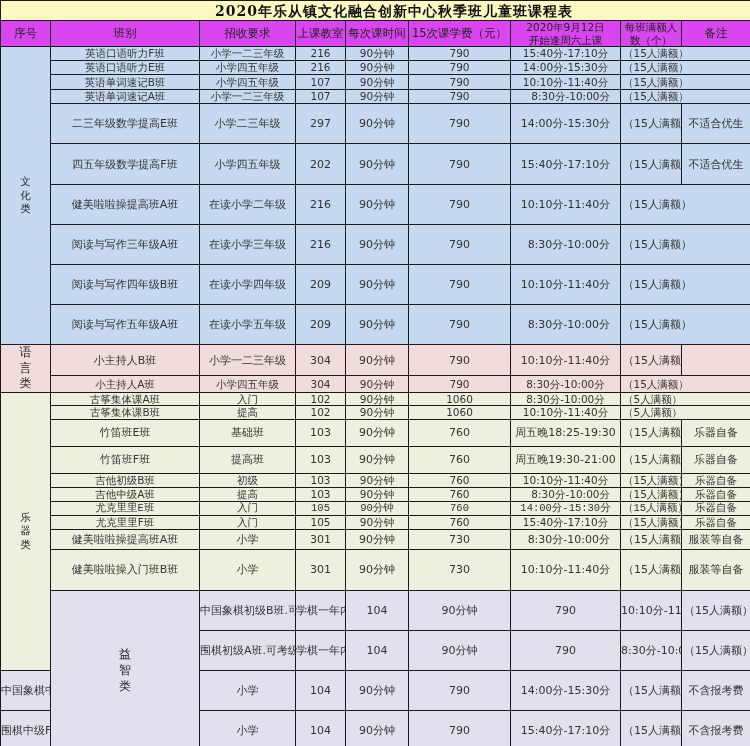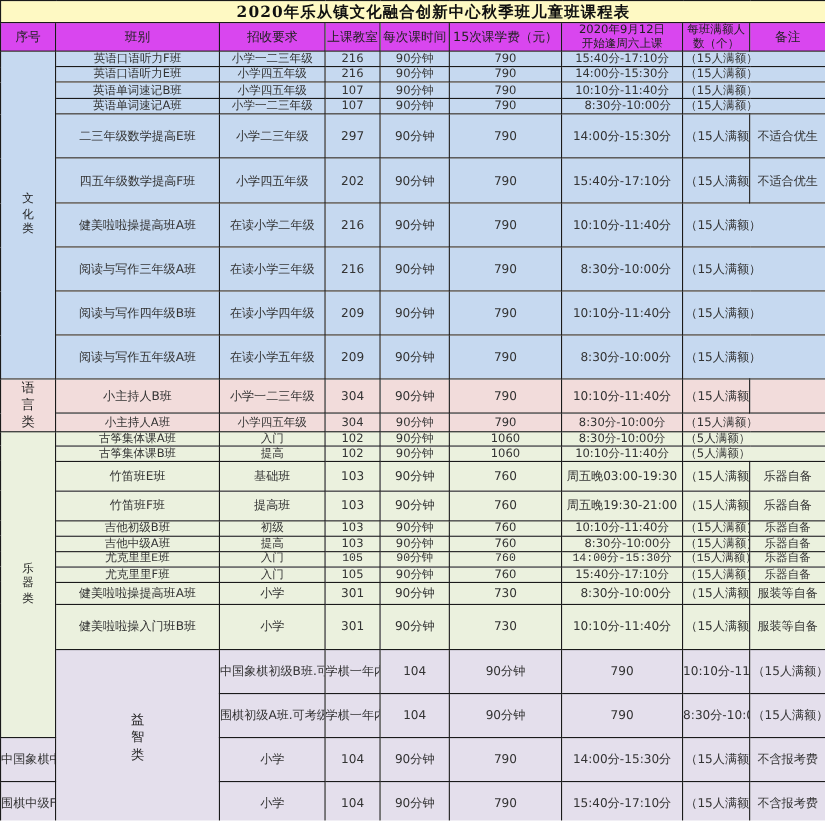--- a/index.html
+++ b/index.html
@@ -197,21 +197,21 @@
         <td>1060</td>
         <td>10:10分-11:40分</td>
         <td class="left" colspan="2">（5人满额）</td>
       </tr>
       <tr class="c-green" style="height: 27px;">
         <td>竹笛班E班</td>
         <td>基础班</td>
         <td>103</td>
         <td>90分钟</td>
         <td>760</td>
-        <td>周五晚03:00-19:30</td>
+        <td>周五晚18:25-19:30</td>
         <td class="left">（15人满额）</td>
         <td>乐器自备</td>
       </tr>
       <tr class="c-green" style="height: 27px;">
         <td>竹笛班F班</td>
         <td>提高班</td>
         <td>103</td>
         <td>90分钟</td>
         <td>760</td>
         <td>周五晚19:30-21:00</td>

